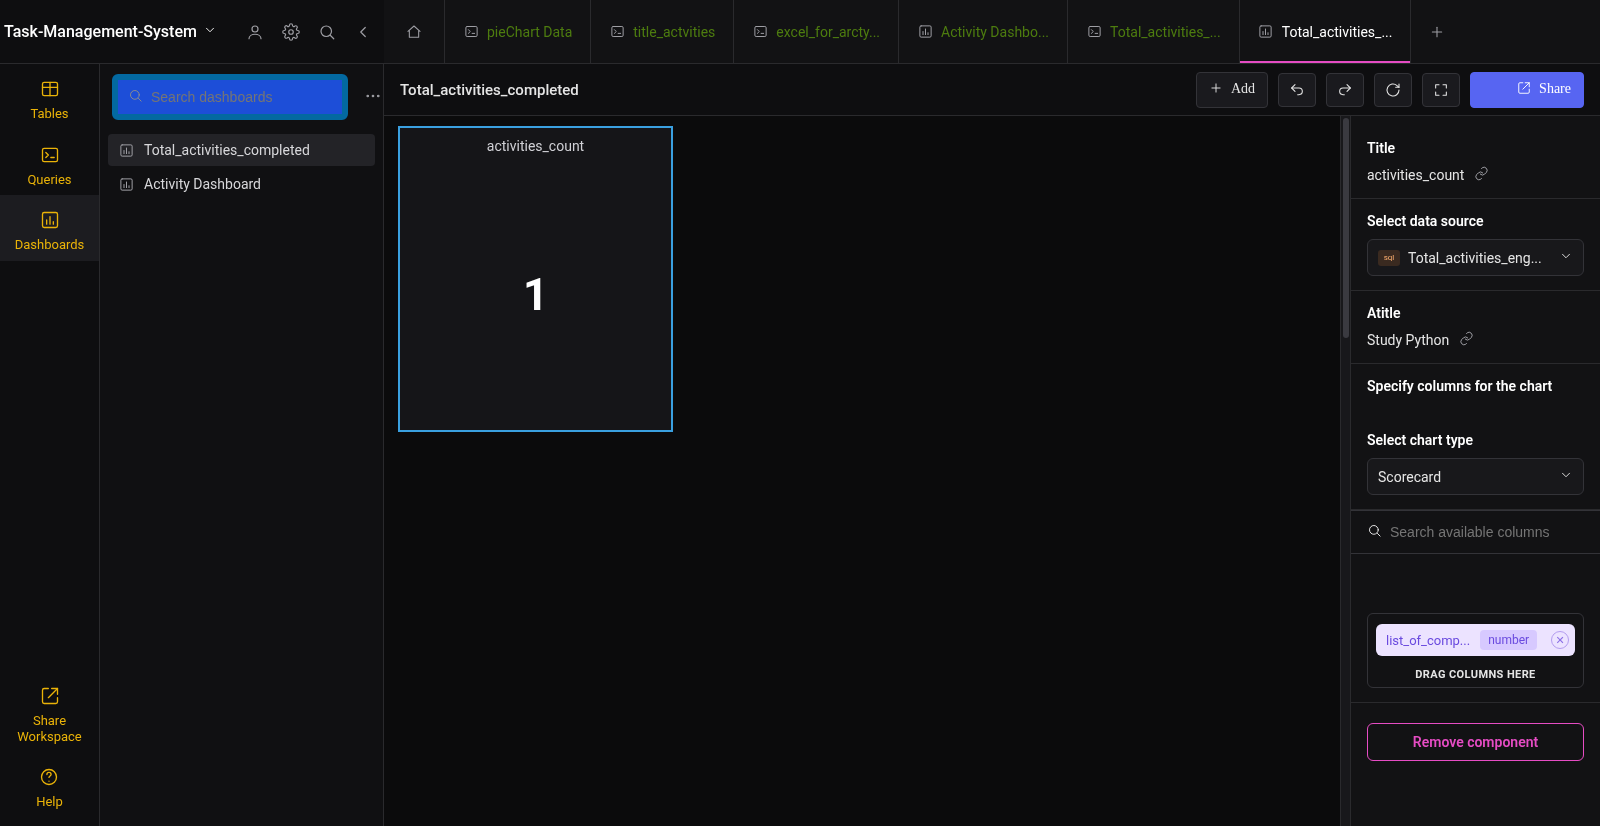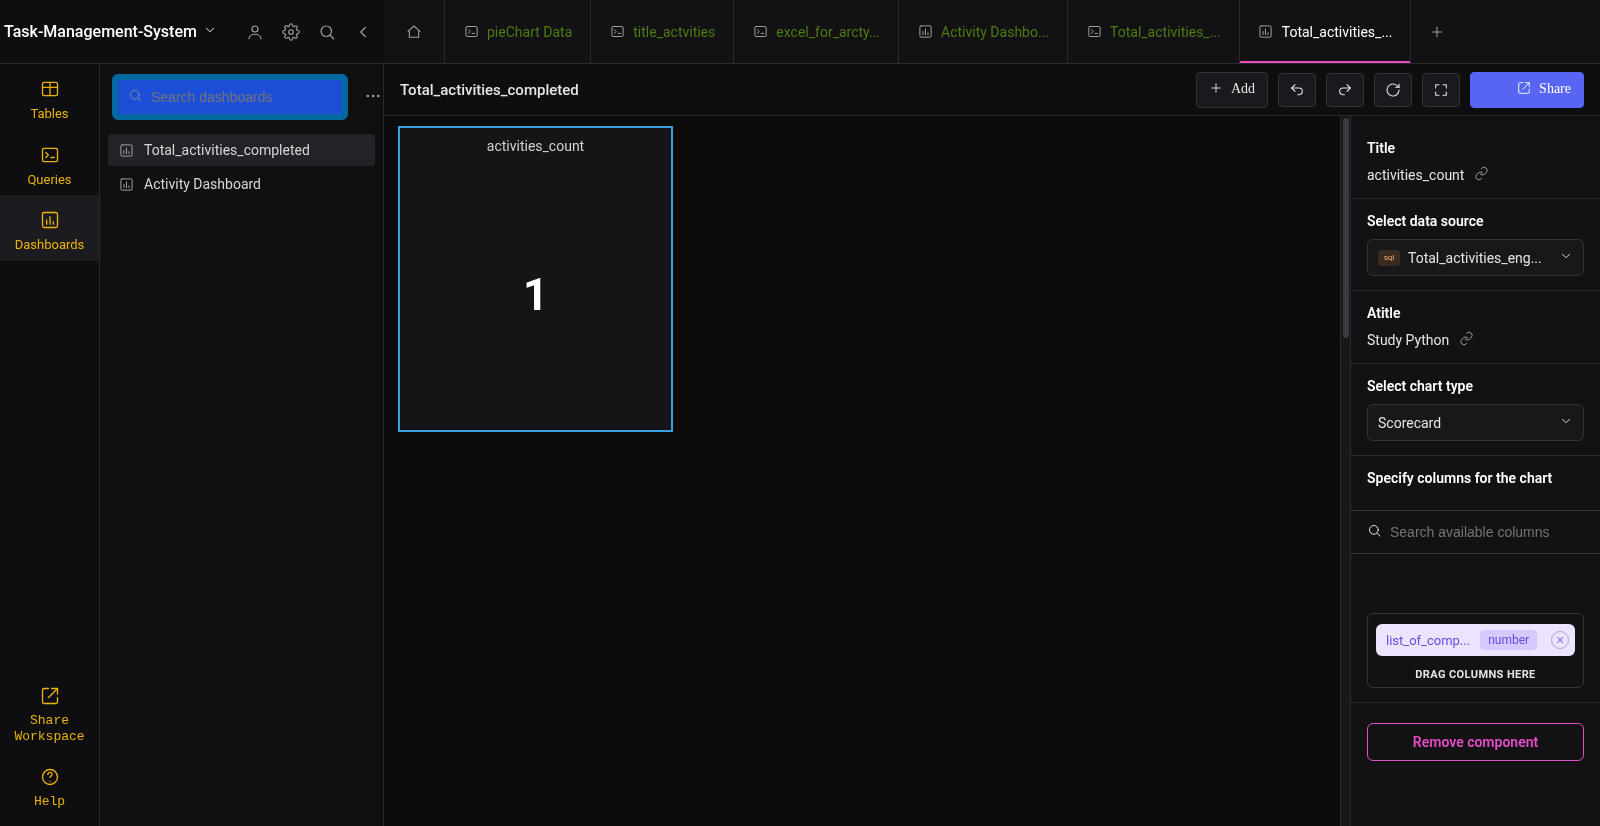--- a/index.html
+++ b/index.html
@@ -17,21 +17,21 @@
 
 .rail {
   width: 100px;
   background: #0e0e10;
   border-right: 1px solid #2a2a2d;
   display: flex;
   flex-direction: column;
   align-items: stretch;
 }
 .rail-top { display:flex; flex-direction:column; }
-.rail-bottom { margin-top:auto; display:flex; flex-direction:column; align-items:center; padding-bottom:8px;font-family:Liberation Mono, monospace; }
+.rail-bottom { margin-top:auto; display:flex; flex-direction:column; align-items:center; padding-bottom:8px; }
 .rail-item {
   display:flex; flex-direction:column; align-items:center; justify-content:center;
   padding: 14px 6px 8px 6px;
   color:#eab308;
   cursor:pointer;
   font-size:13px;
   gap:6px;
 }
 .rail-item.active { background:#1c1c20; }
 .rail-ico { width:22px; height:22px; display:flex; align-items:center; justify-content:center; }
@@ -579,31 +579,31 @@
         <div class="rsection">
           <div class="rlabel">Atitle</div>
           <div class="rvalue-row">
             <span>Study Python</span>
             <span class="link-ico"><svg width="15" height="15" viewBox="0 0 24 24">
                   <path d="M10 13a5 5 0 0 0 7 0l3-3a5 5 0 0 0-7-7l-1 1"></path>
                   <path d="M14 11a5 5 0 0 0-7 0l-3 3a5 5 0 0 0 7 7l1-1"></path>
                 </svg></span>
           </div>
         </div>
+        <div class="rsection noborder">
+          <div class="rlabel">Specify columns for the chart</div>
+        </div>
         <div class="rsection">
           <div class="rlabel">Select chart type</div>
           <div class="rselect">
             <span class="sel-label">Scorecard</span>
             <span><svg width="14" height="14" viewBox="0 0 24 24">
                   <polyline points="6 9 12 15 18 9"></polyline>
                 </svg></span>
           </div>
-        </div>
-        <div class="rsection noborder">
-          <div class="rlabel">Specify columns for the chart</div>
         </div>
         <div class="rinput">
           <span><svg width="15" height="15" viewBox="0 0 24 24">
                 <circle cx="11" cy="11" r="7"></circle>
                 <line x1="21" y1="21" x2="16.65" y2="16.65"></line>
               </svg></span>
           <input placeholder="Search available columns" style="">
         </div>
         <div class="rsection">
           <div class="chips-area">

